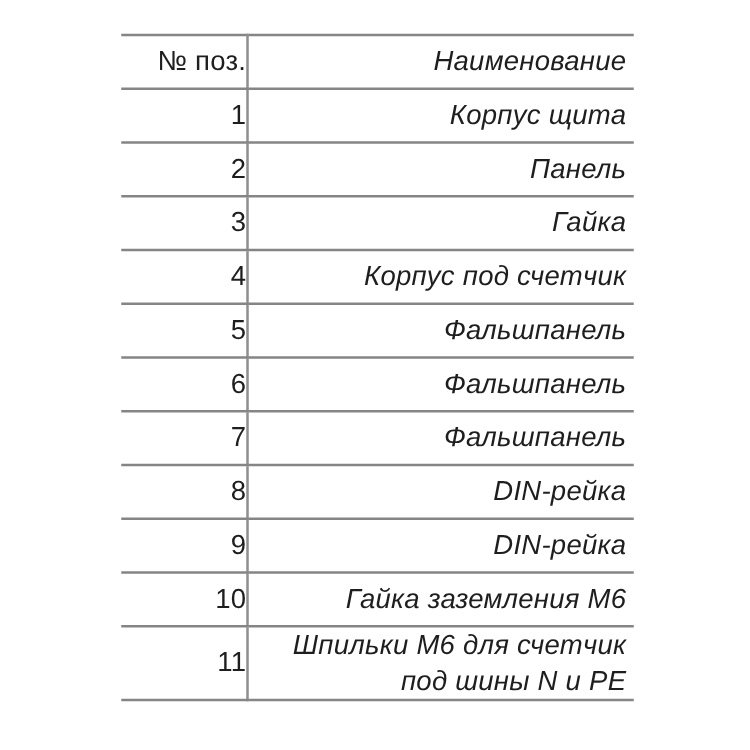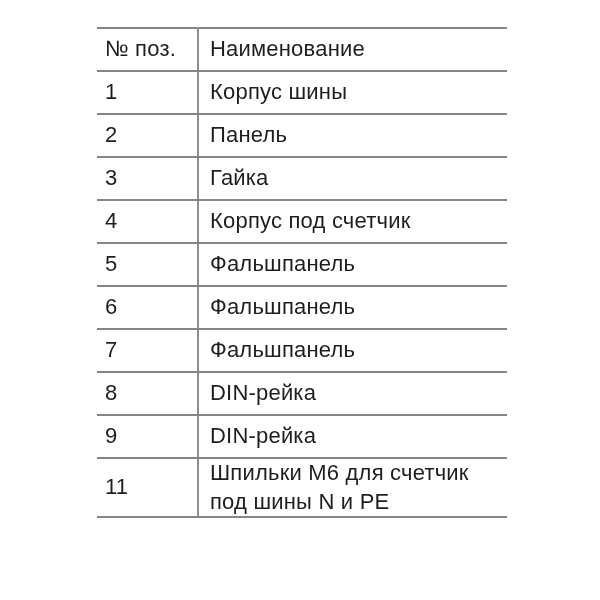--- a/index.html
+++ b/index.html
@@ -28,37 +28,38 @@
     table-layout: fixed;
     color: var(--text-color, #1e1e1e);
     font-size: 22px;
     letter-spacing: 0.2px;
   }
   col.c1 { width: 101px; }
   col.c2 { width: 309px; }
   .parts th,
   .parts td {
     font-weight: normal;
-    text-align: left;
+    text-align: right;
     vertical-align: middle;
     border-bottom: 2px solid var(--line-color, #858585);
     padding: 0;
     line-height: 1.3;
   }
   .parts thead th {
     border-top: 2px solid var(--line-color, #858585);
   }
   .parts .c1cell {
     padding-left: 8px;
     border-right: 2px solid var(--divider-color, #8f8f8f);
   }
   .parts .c2cell {
     padding-left: 11px;
     padding-right: 6px;
     white-space: pre-line;
+    font-style: italic;
   }
   .parts thead tr { height: 43px; }
   .parts tbody tr { height: 43px; }
   .parts tbody tr:last-child { height: 58px; }
 </style>
 </head>
 <body>
 
 <div class="sheet">
   <table class="parts">
@@ -68,21 +69,21 @@
     </colgroup>
     <thead>
       <tr>
         <th class="c1cell">№ поз.</th>
         <th class="c2cell">Наименование</th>
       </tr>
     </thead>
     <tbody>
       <tr>
         <td class="c1cell">1</td>
-        <td class="c2cell">Корпус шины</td>
+        <td class="c2cell">Корпус щита</td>
       </tr>
       <tr>
         <td class="c1cell">2</td>
         <td class="c2cell">Панель</td>
       </tr>
       <tr>
         <td class="c1cell">3</td>
         <td class="c2cell">Гайка</td>
       </tr>
       <tr>
@@ -103,19 +104,23 @@
       </tr>
       <tr>
         <td class="c1cell">8</td>
         <td class="c2cell">DIN-рейка</td>
       </tr>
       <tr>
         <td class="c1cell">9</td>
         <td class="c2cell">DIN-рейка</td>
       </tr>
       <tr>
+        <td class="c1cell">10</td>
+        <td class="c2cell">Гайка заземления М6</td>
+      </tr>
+      <tr>
         <td class="c1cell">11</td>
         <td class="c2cell">Шпильки М6 для счетчик
 под шины N и PE</td>
       </tr>
     </tbody>
   </table>
 </div>
 
 </body></html>

